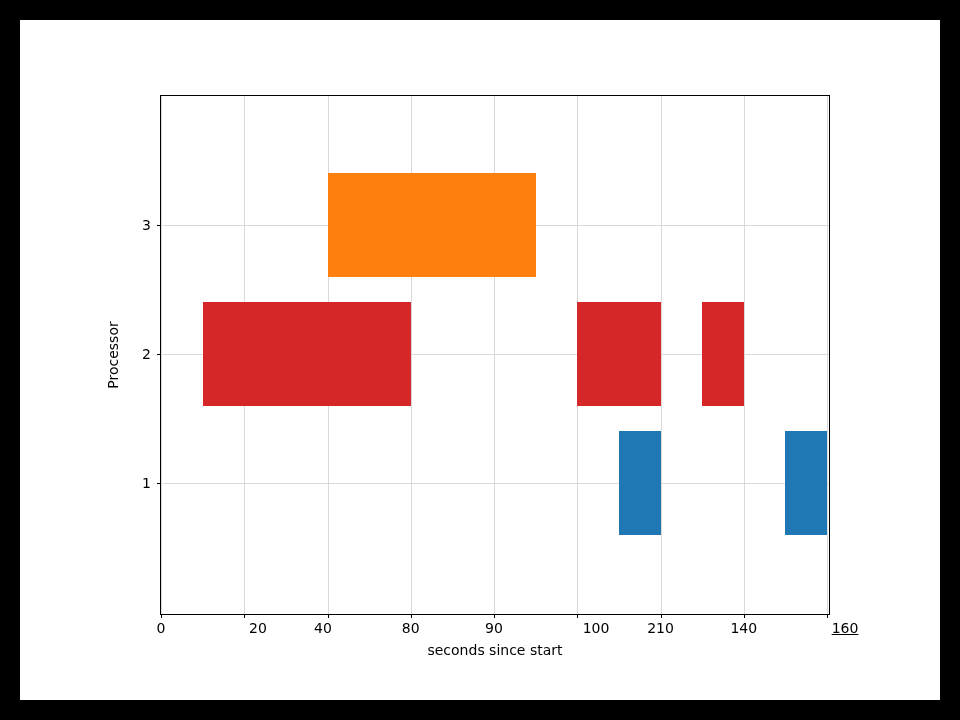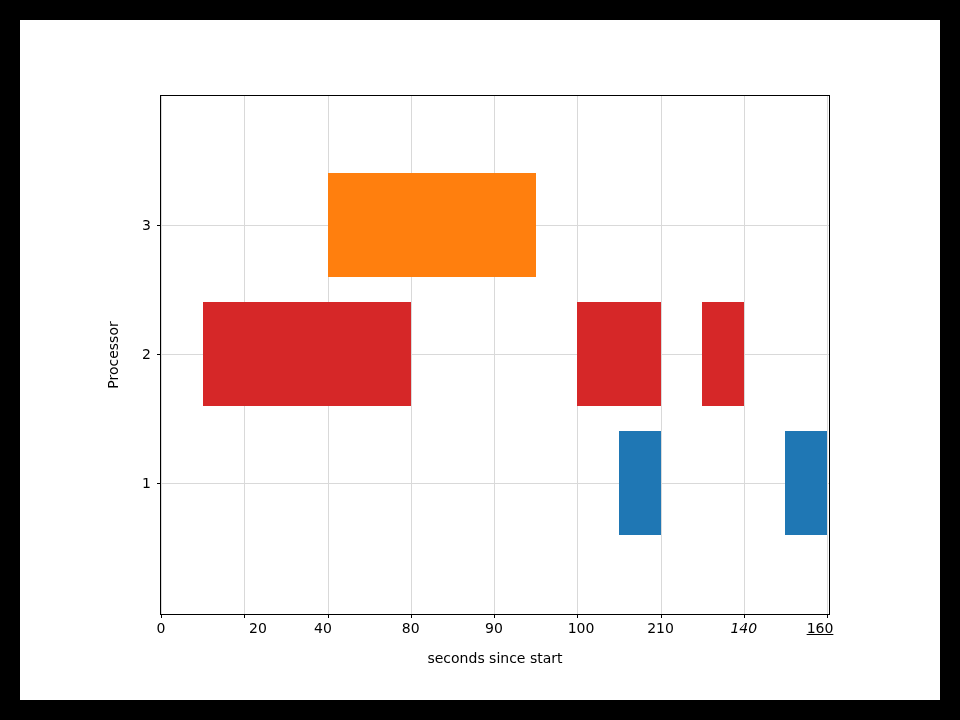--- a/index.html
+++ b/index.html
@@ -61,21 +61,21 @@
     right: 100%;
     margin-right: 10px;
     transform: translateY(-50%);
     white-space: nowrap;
   }
   .xlabel {
     position: absolute;
     top: 100%;
     left: 50%;
     transform: translateX(-50%);
-    margin-top: 36px;
+    margin-top: 28px;
   }
   .ylabel {
     position: absolute;
     left: -48px;
     top: 50%;
     transform: translate(-50%, -50%) rotate(-90deg);
     transform-origin: center;
     white-space: nowrap;
   }
   .bar {
@@ -100,30 +100,30 @@
       <div class="tick-x" style="left: 166.5px;"></div>
       <span class="tick-label-x" style="left: 162px;">40</span>
       <div class="gridline-v" style="left: 249.75px;"></div>
       <div class="tick-x" style="left: 249.75px;"></div>
       <span class="tick-label-x" style="left: 249.75px;">80</span>
       <div class="gridline-v" style="left: 333px;"></div>
       <div class="tick-x" style="left: 333px;"></div>
       <span class="tick-label-x" style="left: 333px;">90</span>
       <div class="gridline-v" style="left: 416.25px;"></div>
       <div class="tick-x" style="left: 416.25px;"></div>
-      <span class="tick-label-x" style="left: 420px;">100</span>
+      <span class="tick-label-x" style="left: 435px;">100</span>
       <div class="gridline-v" style="left: 499.5px;"></div>
       <div class="tick-x" style="left: 499.5px;"></div>
       <span class="tick-label-x" style="left: 499.5px;">210</span>
       <div class="gridline-v" style="left: 582.75px;"></div>
       <div class="tick-x" style="left: 582.75px;"></div>
-      <span class="tick-label-x" style="left: 582.75px; font-style: italic;">140</span>
+      <span class="tick-label-x" style="left: 582.75px;">140</span>
       <div class="gridline-v" style="left: 666px;"></div>
       <div class="tick-x" style="left: 666px;"></div>
-      <span class="tick-label-x" style="left: 659px; text-decoration: underline;">160</span>
+      <span class="tick-label-x" style="left: 684px; text-decoration: underline;">160</span>
       <div class="gridline-h" style="top: 387px;"></div>
       <div class="tick-y" style="top: 387px;"></div>
       <span class="tick-label-y" style="top: 387px;">1</span>
       <div class="gridline-h" style="top: 258px;"></div>
       <div class="tick-y" style="top: 258px;"></div>
       <span class="tick-label-y" style="top: 258px;">2</span>
       <div class="gridline-h" style="top: 129px;"></div>
       <div class="tick-y" style="top: 129px;"></div>
       <span class="tick-label-y" style="top: 129px;">3</span>
       <div class="bar" style="left: 457.875px; width: 41.625px; top: 335.4px; height: 103.2px; background: rgb(31, 119, 180);"></div>

